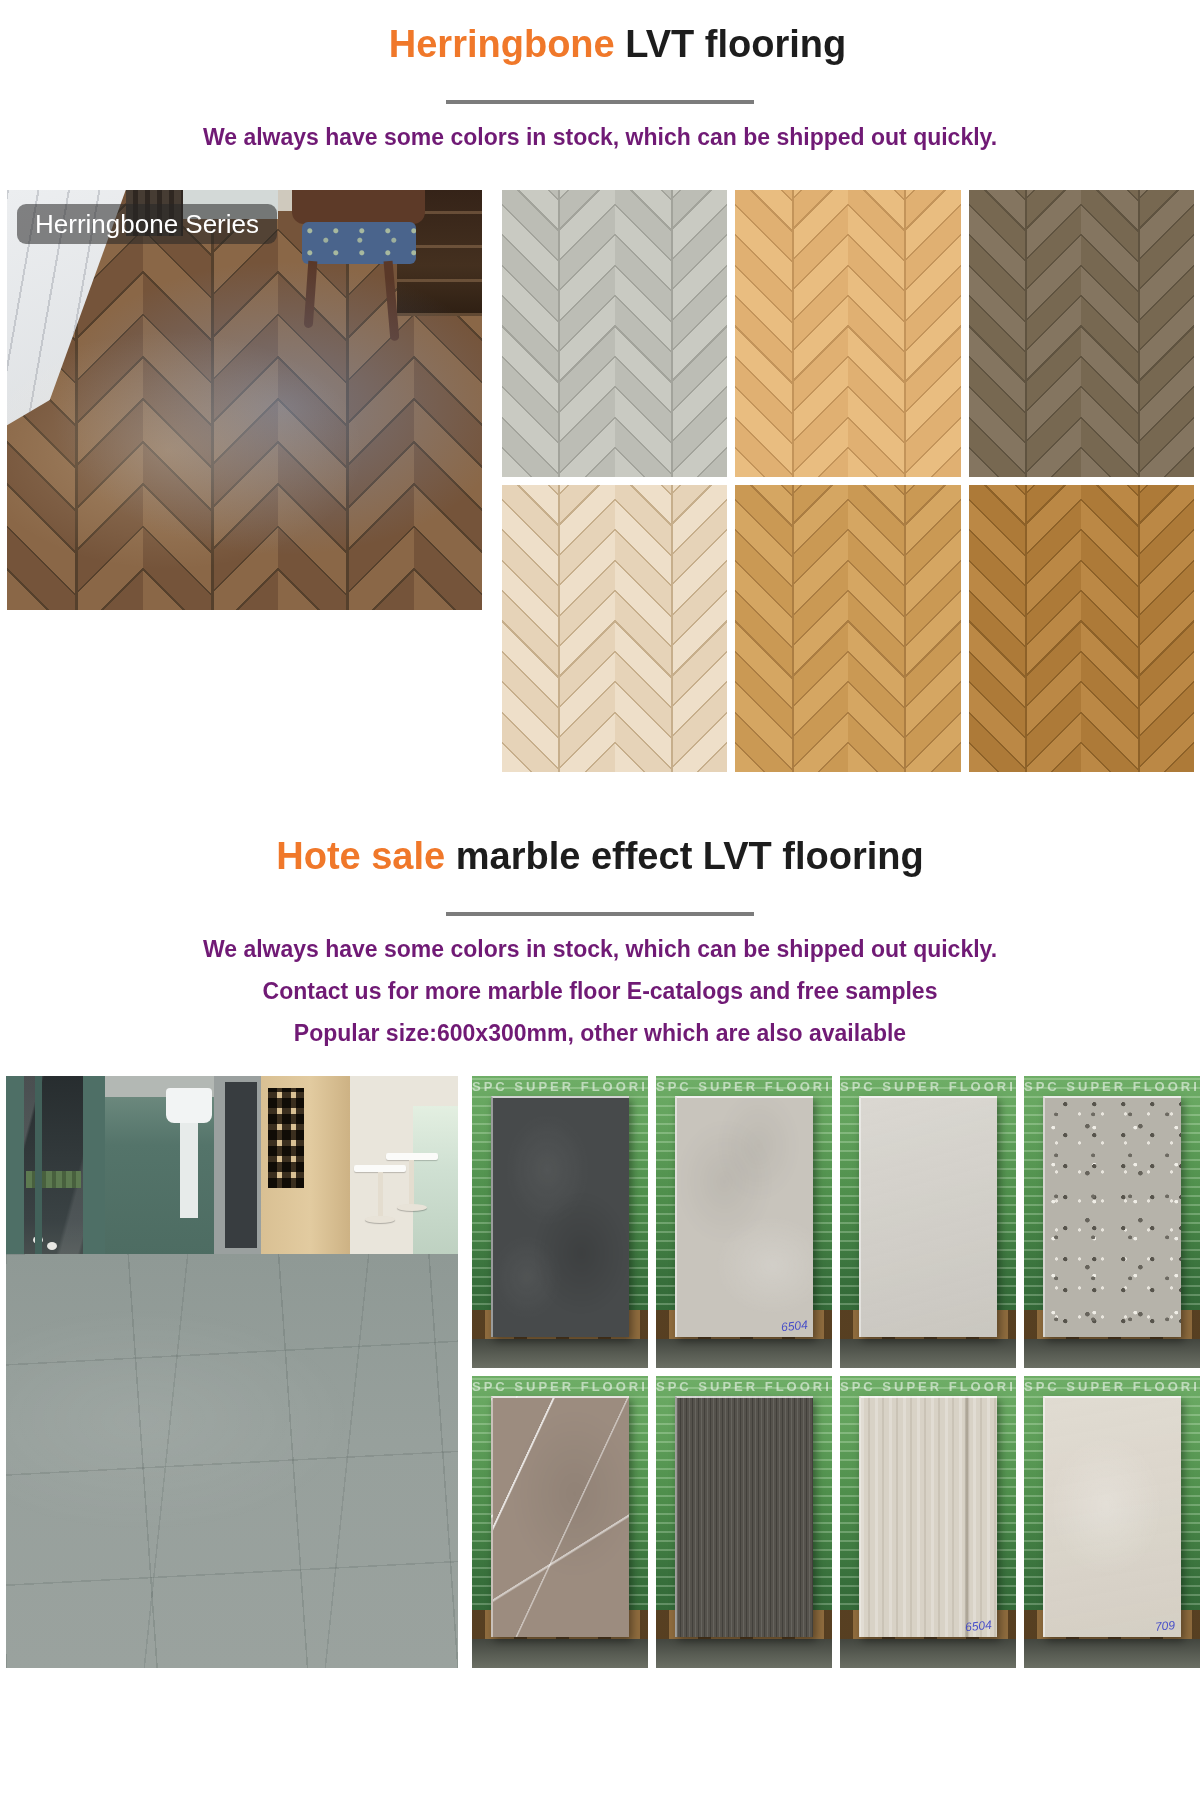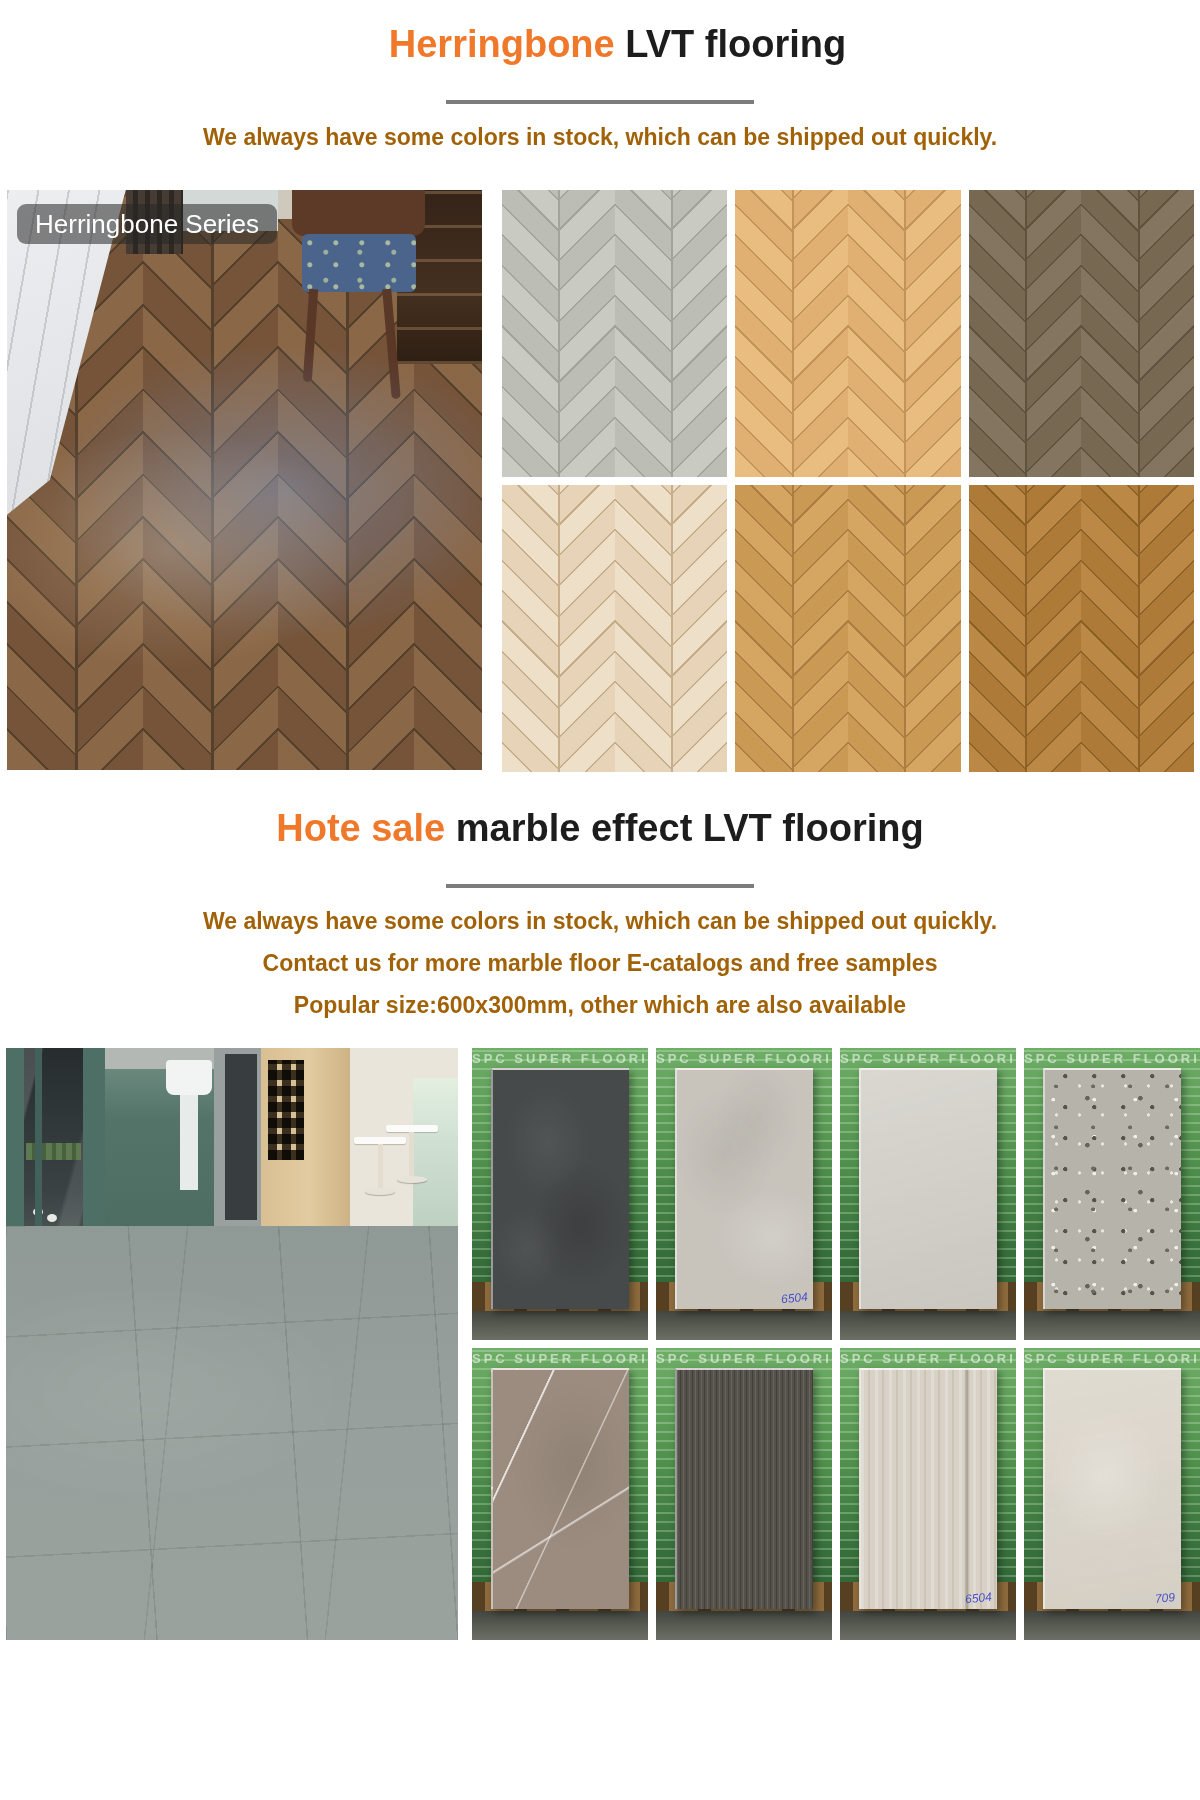--- a/index.html
+++ b/index.html
@@ -8,30 +8,30 @@
     font-family:"Liberation Sans",sans-serif;
     position:relative;overflow:hidden;
   }
   
   .sec-title{
     text-align:center;font-weight:bold;font-size:38px;line-height:44px;
     color:#1d1d1d;letter-spacing:0;
   }
   .sec-title .hl{color:#f0782a;}
   .title1{margin-top:22px;margin-left:35px;}
-  .title2{margin-top:34px;}
+  .title2{margin-top:62px;}
   .divider{width:308px;height:4px;background:#7c7c7c;margin:34px auto 0 auto;}
   .subtitle{
     margin-top:12px;text-align:center;font-weight:bold;
-    font-size:23px;line-height:42px;color:#a16207;
+    font-size:23px;line-height:42px;color:#701a75;
   }
   
   .images1{display:flex;margin:32px 0 0 7px;height:582px;}
   .images2{display:flex;margin:22px 0 0 6px;height:592px;}
-  .photo1{position:relative;width:475px;height:580px;overflow:hidden;flex:none;background:#8a6747;}
+  .photo1{position:relative;width:475px;height:420px;overflow:hidden;flex:none;background:#8a6747;}
   .photo2{position:relative;width:452px;height:592px;overflow:hidden;flex:none;background:#9aa3a0;}
   .grid1{flex:1;display:grid;grid-template-columns:repeat(3,1fr);grid-auto-rows:287px;gap:8px;margin-left:20px;margin-right:6px;}
   .grid2{flex:1;display:grid;grid-template-columns:repeat(4,1fr);grid-auto-rows:292px;gap:8px;margin-left:14px;}
   
   .herringbone{display:flex;overflow:hidden;}
   .hb-col{flex:1;}
   .hb-a{background:repeating-linear-gradient(45deg,
       var(--base) 0 20px, var(--seam) 20px 21.5px,
       var(--alt) 21.5px 41.5px, var(--seam) 41.5px 43px);}
   .hb-b{background:repeating-linear-gradient(-45deg,

